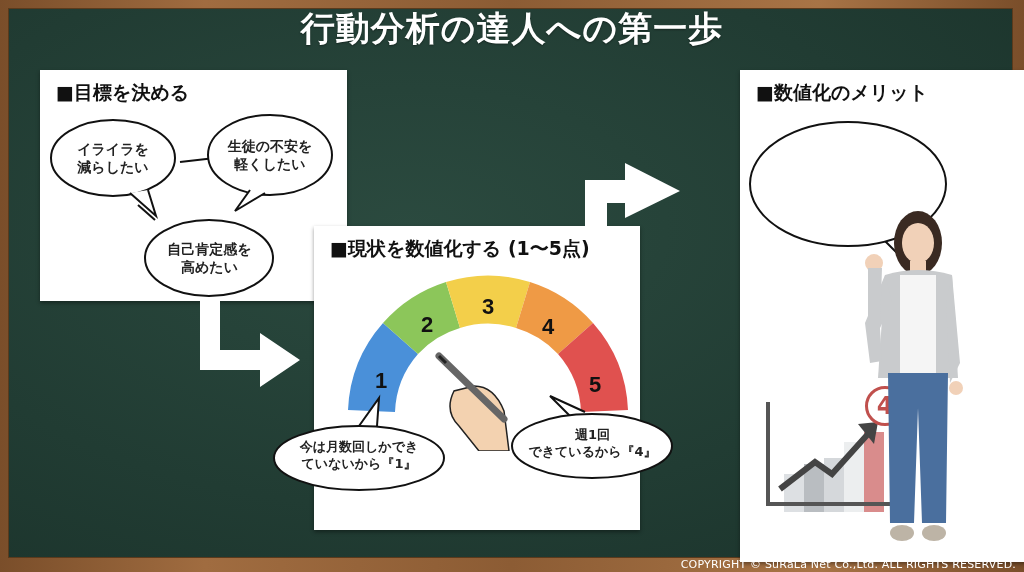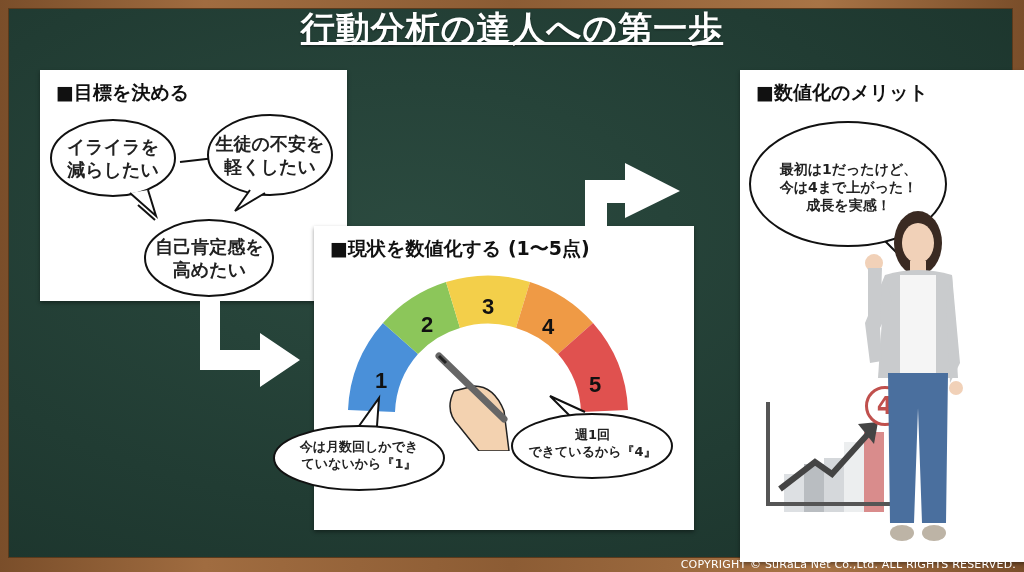--- a/index.html
+++ b/index.html
@@ -11,31 +11,30 @@
   }
   .board {
     position: absolute; left: 8px; top: 8px; width: 1005px; height: 550px;
     background: radial-gradient(ellipse at 40% 40%, #2b4a3f 0%, #213c33 60%, #1b332b 100%);
     border: 1px solid #5a3a1c;
   }
   .title {
     position: absolute; left: 0; top: 6px; width: 1024px; text-align: center;
     color: #fff; font-size: 34px; font-weight: bold; letter-spacing: 1px;
     text-shadow: 0 1px 2px rgba(0,0,0,0.4);
-    text-decoration: underline;
   }
   .card {
     position: absolute; background: #fff; box-shadow: 0 2px 4px rgba(0,0,0,0.4);
   }
   .card-heading {
     position: absolute; font-weight: bold; color: #111; font-size: 19px; white-space: nowrap;
   }
   .bubble {
     position: absolute; display: flex; align-items: center; justify-content: center;
-    text-align: center; font-weight: bold; color: #222; font-size: 18px; line-height: 1.3;
+    text-align: center; font-weight: bold; color: #222; font-size: 14px; line-height: 1.3;
     white-space: pre-line;
   }
   .bubble svg { position: absolute; left: 0; top: 0; overflow: visible; }
   .bubble span { position: relative; z-index: 2; }
   .arrow { position: absolute; }
   .copyright {
     position: absolute; right: 8px; bottom: 1px; color: #fff; font-size: 11px;
     letter-spacing: 0.2px;
     text-align: right;
   }
@@ -77,21 +76,21 @@
       </svg>
     <span>生徒の不安を
 軽くしたい</span>
   </div>
 </div>
 
 <svg class="arrow" style="left:195px;top:300px;" width="110" height="90">
   <path d="M5,0 L25,0 L25,50 L65,50 L65,33 L105,60 L65,87 L65,70 L5,70 Z" fill="#fff"></path>
 </svg>
 
-<div class="card" style="left:314px;top:226px;width:380px;height:304px;">
+<div class="card" style="left:314px;top:226px;width:326px;height:304px;">
   <div class="card-heading" style="left:16px;top:10px;">■現状を数値化する (1〜5点)</div>
   <svg width="354" height="200" style="position:absolute;left:0;top:40px;">
     <g transform="translate(174,150)">
       <path d="M-140,-6 A140,140 0 0 1 -105,-93 L-70,-62 A93,93 0 0 0 -93,-4 Z" fill="#4a90d9"></path>
       <path d="M-105,-93 A140,140 0 0 1 -42,-134 L-28,-88 A93,93 0 0 0 -70,-62 Z" fill="#8cc65a"></path>
       <path d="M-42,-134 A140,140 0 0 1 42,-134 L28,-88 A93,93 0 0 0 -28,-88 Z" fill="#f3cf4a"></path>
       <path d="M42,-134 A140,140 0 0 1 105,-93 L70,-62 A93,93 0 0 0 28,-88 Z" fill="#ef9a45"></path>
       <path d="M105,-93 A140,140 0 0 1 140,-6 L93,-4 A93,93 0 0 0 70,-62 Z" fill="#e0514f"></path>
       <text class="gauge-num" x="-107" y="-28" text-anchor="middle">1</text>
       <text class="gauge-num" x="-61" y="-84" text-anchor="middle">2</text>
@@ -127,23 +126,20 @@
   <path d="M0,75 L0,22 L40,22 L40,5 L95,33 L40,60 L40,45 L22,45 L22,75 Z" fill="#fff"></path>
 </svg>
 
 <div class="card" style="left:695px;top:70px;width:288px;height:492px;margin-left:45px;">
   <div class="card-heading" style="left:16px;top:10px;">■数値化のメリット</div>
   <div class="bubble" style="left:6px;top:52px;width:205px;height:130px;font-size:14px;">
     <svg width="205" height="140">
         <path d="M130,110 L160,140 L150,100" fill="#fff" stroke="#111" stroke-width="2"></path>
         <ellipse cx="102" cy="62" rx="98" ry="62" fill="#fff" stroke="#111" stroke-width="2"></ellipse>
       </svg>
-    <span>最初は1だったけど、
-今は4まで上がった！
-成長を実感！</span>
   </div>
   <svg width="150" height="130" style="position:absolute;left:20px;top:312px;">
     <rect x="24" y="92" width="20" height="40" fill="#dde0e3"></rect>
     <rect x="44" y="82" width="20" height="50" fill="#b9bdc1"></rect>
     <rect x="64" y="76" width="20" height="56" fill="#d5d8db"></rect>
     <rect x="84" y="60" width="20" height="72" fill="#eceeef"></rect>
     <rect x="104" y="50" width="20" height="82" fill="#d98c8c"></rect>
     <path d="M8,20 L8,122 L148,122" fill="none" stroke="#555" stroke-width="4"></path>
     <path d="M20,107 L55,80 L72,92 L108,52" fill="none" stroke="#444" stroke-width="6"></path>
     <path d="M98,42 L118,40 L114,62 Z" fill="#444"></path>

